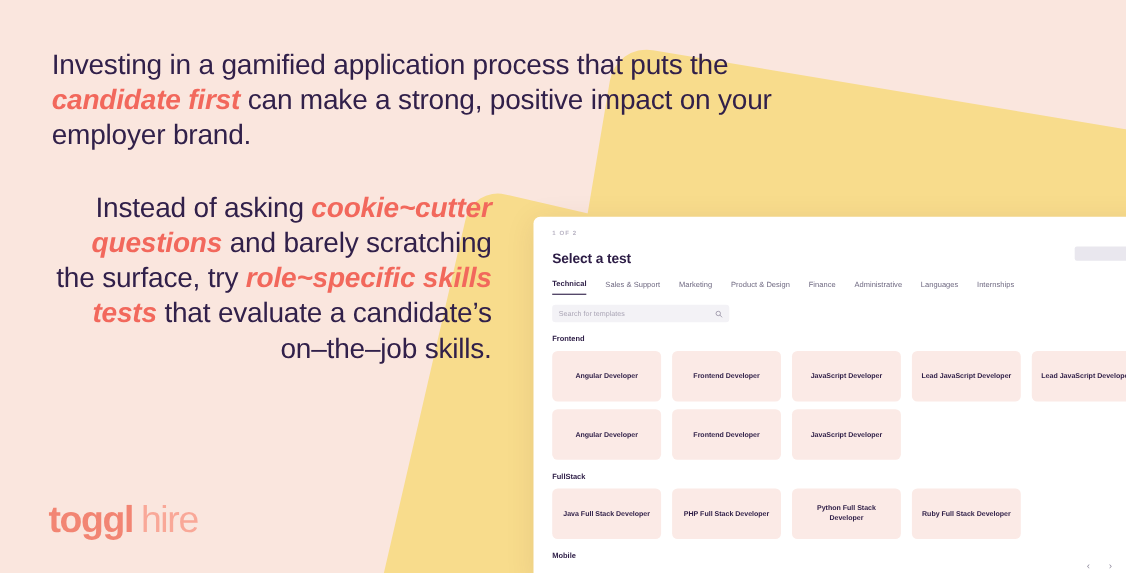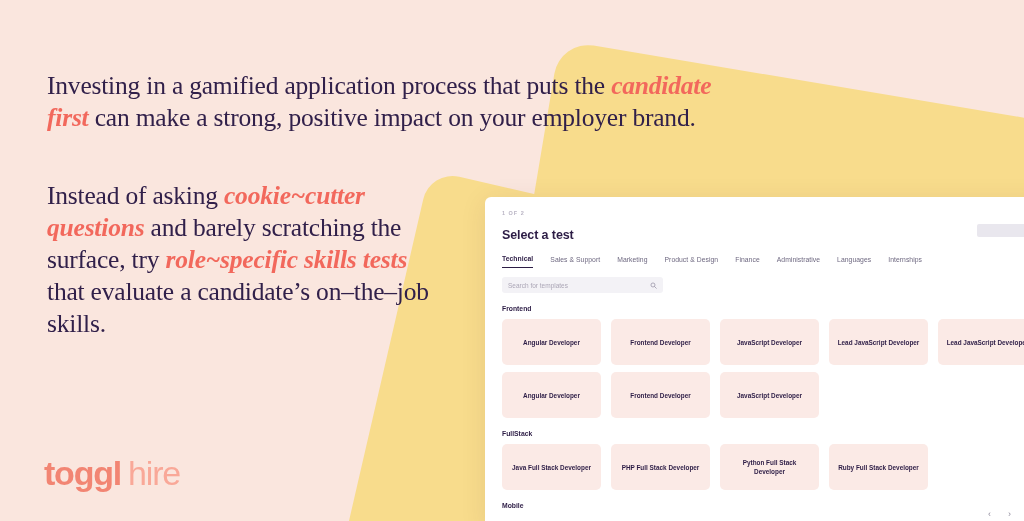--- a/index.html
+++ b/index.html
@@ -37,33 +37,32 @@
     height:420px;
     transform:rotate(9.5deg);
     transform-origin:top left;
     border-radius:34px;
   }
 
   
   #copy {
     position:absolute;
     left:47px;
-    top:70px;
+    top:43px;
     width:420px;
     z-index:5;
-    font-family:Liberation Serif, serif;
   }
   .para {
     color:#31204A;
     font-size:25.5px;
     line-height:32px;
     letter-spacing:-0.2px;
   }
   #para-1 { width:700px; }
-  #para-2 { margin-top:46px; width:400px; }
+  #para-2 { margin-top:34px; width:400px;text-align:right; }
   .accent {
     color:#F2685C;
     font-style:italic;
     font-weight:bold;
   }
 
   
   #logo {
     position:absolute;
     left:44px;

